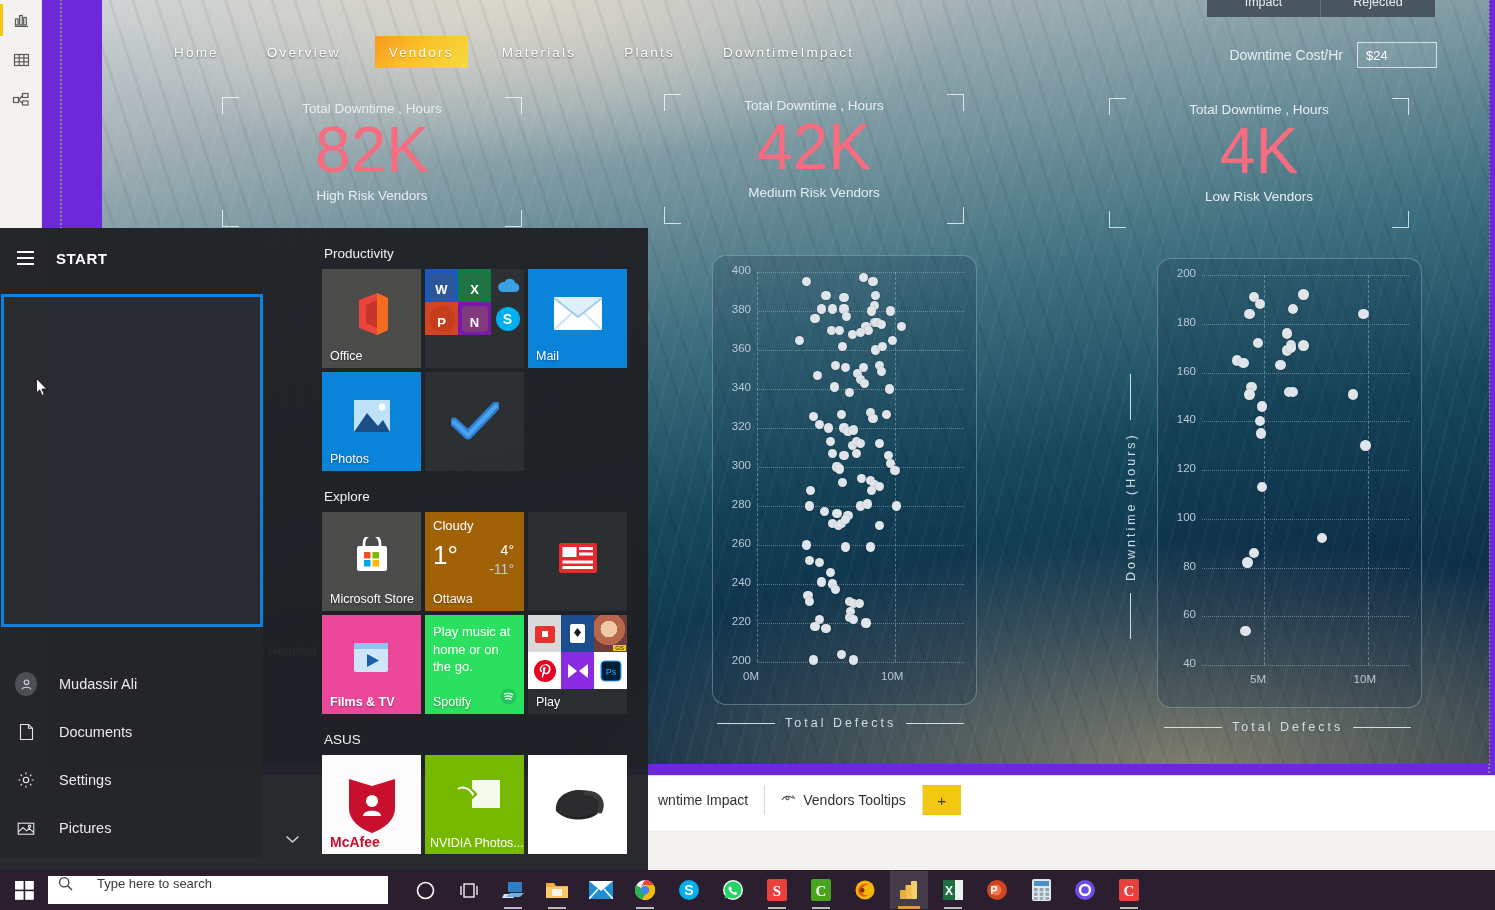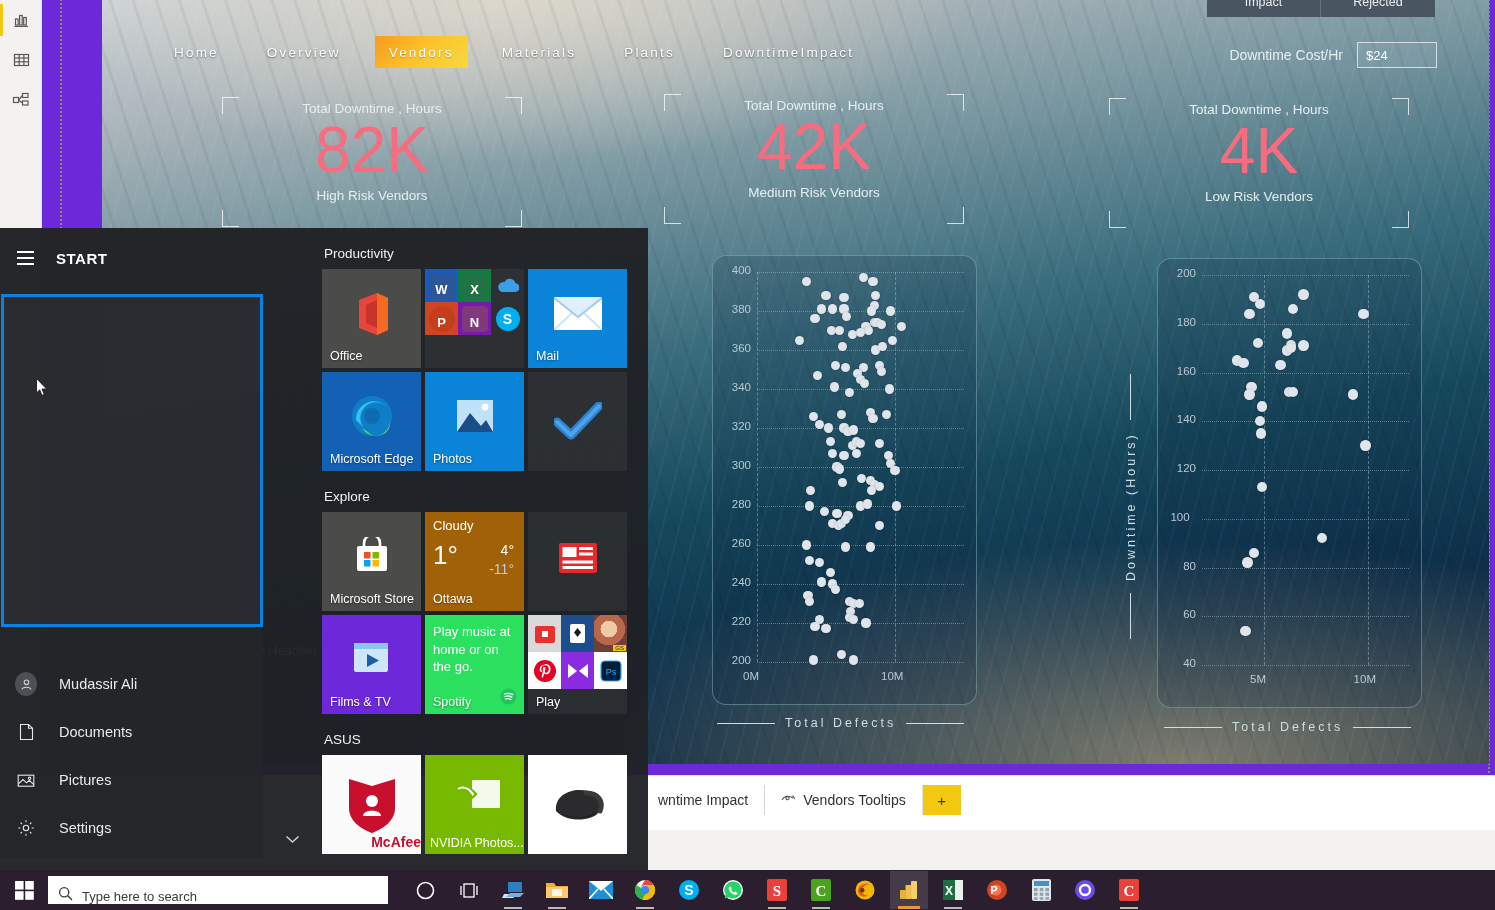--- a/index.html
+++ b/index.html
@@ -216,21 +216,21 @@
 
   .asus-tile { width: 99px; height: 99px; display: flex; align-items: center; justify-content: center; position: relative; }
 
   
   .taskbar {
     position: absolute; left: 0; bottom: 0; width: 1495px; height: 40px;
     background: #2b1e2e; display: flex; align-items: center; z-index: 40;
   }
   .tb-start { width: 48px; height: 40px; display: flex; align-items: center; justify-content: center; }
   .tb-search {
-    width: 340px; height: 28px; background: #ffffff; display: flex; align-items: flex-end; gap: 9px;
+    width: 340px; height: 28px; background: #ffffff; display: flex; align-items: flex-start; gap: 24px;
     padding-left: 10px; color: #3a3a3a; font-size: 13px;
   }
   .tb-icons { display: flex; align-items: center; gap: 6px; margin-left: 18px; }
   .tb-ic { width: 38px; height: 38px; display: flex; align-items: center; justify-content: center; position: relative; }
   .tb-ic.active { background: rgba(255,255,255,0.13); }
   .tb-ic.active::after { content:""; position:absolute; left:8px; right:8px; bottom:0; height:3px; background:#e8963a; }
   .tb-ic.open::after { content:""; position:absolute; left:10px; right:10px; bottom:0; height:2px; background:#b9b9b9; }
 
   
   .desktop-text {
@@ -479,21 +479,21 @@
 
         <div class="scatter" id="scatter1" style="left:1055px; top:264px; width:265px; height:450px;">
           <div class="plotwrap">
               <div class="gridline-h" style="left: 44px; width: 207px; top: 406px;"></div>
               <div class="ytick" style="left: 6px; top: 398px; width: 32px; text-align: right;">40</div>
               <div class="gridline-h" style="left: 44px; width: 207px; top: 357.25px;"></div>
               <div class="ytick" style="left: 6px; top: 349.25px; width: 32px; text-align: right;">60</div>
               <div class="gridline-h" style="left: 44px; width: 207px; top: 308.5px;"></div>
               <div class="ytick" style="left: 6px; top: 300.5px; width: 32px; text-align: right;">80</div>
               <div class="gridline-h" style="left: 44px; width: 207px; top: 259.75px;"></div>
-              <div class="ytick" style="left: 6px; top: 251.75px; width: 32px; text-align: center;">100</div>
+              <div class="ytick" style="left: 6px; top: 251.75px; width: 32px; text-align: right;">100</div>
               <div class="gridline-h" style="left: 44px; width: 207px; top: 211px;"></div>
               <div class="ytick" style="left: 6px; top: 203px; width: 32px; text-align: right;">120</div>
               <div class="gridline-h" style="left: 44px; width: 207px; top: 162.25px;"></div>
               <div class="ytick" style="left: 6px; top: 154.25px; width: 32px; text-align: right;">140</div>
               <div class="gridline-h" style="left: 44px; width: 207px; top: 113.5px;"></div>
               <div class="ytick" style="left: 6px; top: 105.5px; width: 32px; text-align: right;">160</div>
               <div class="gridline-h" style="left: 44px; width: 207px; top: 64.75px;"></div>
               <div class="ytick" style="left: 6px; top: 56.75px; width: 32px; text-align: right;">180</div>
               <div class="gridline-h" style="left: 44px; width: 207px; top: 16px;"></div>
               <div class="ytick" style="left: 6px; top: 8px; width: 32px; text-align: right;">200</div>
@@ -611,41 +611,41 @@
                 <g fill="none" stroke="#e6e6e6" stroke-width="1.1">
               <path d="M1.5 1.5 H9.5 L13.5 5.3 V16.5 H1.5 Z"></path>
                   <path d="M9.5 1.5 V5.3 H13.5"></path>
                 </g>
               </svg>
           </span>
           <span>Documents</span>
         </div>
         <div class="start-link">
           <span class="ic">
+            <svg width="18" height="18" viewBox="0 0 18 18">
+                <g fill="none" stroke="#e6e6e6" stroke-width="1.1">
+              <circle cx="9" cy="9" r="2.7"></circle>
+              <path d="M9 1.3 V3.3 M9 14.7 V16.7 M1.3 9 H3.3 M14.7 9 H16.7
+                       M3.6 3.6 L5 5 M13 13 L14.4 14.4 M14.4 3.6 L13 5 M5 13 L3.6 14.4"></path>
+                </g>
+              </svg>
+          </span>
+          <span>Settings</span>
+        </div>
+        <div class="start-link">
+          <span class="ic">
             <svg width="18" height="15" viewBox="0 0 18 15">
                 <g fill="none" stroke="#e6e6e6" stroke-width="1.1">
               <rect x="1.2" y="2.2" width="15.6" height="11"></rect>
                   <path d="M1.2 11.2 L6 6.5 L9.6 9.8 L12.2 7.3 L16.8 11.6"></path>
               <circle cx="12.6" cy="5.3" r="1.2"></circle>
                 </g>
               </svg>
           </span>
           <span>Pictures</span>
-        </div>
-        <div class="start-link">
-          <span class="ic">
-            <svg width="18" height="18" viewBox="0 0 18 18">
-                <g fill="none" stroke="#e6e6e6" stroke-width="1.1">
-              <circle cx="9" cy="9" r="2.7"></circle>
-              <path d="M9 1.3 V3.3 M9 14.7 V16.7 M1.3 9 H3.3 M14.7 9 H16.7
-                       M3.6 3.6 L5 5 M13 13 L14.4 14.4 M14.4 3.6 L13 5 M5 13 L3.6 14.4"></path>
-                </g>
-              </svg>
-          </span>
-          <span>Settings</span>
         </div>
       </div>
 
       <div class="start-cursor">
         <svg width="12" height="19" viewBox="0 0 12 19">
           <path d="M0.5 0.5 L0.5 15 L3.7 11.8 L6 17.4 L8.2 16.4 L6 11 L10.6 11 Z" fill="#ffffff" stroke="#1d1d1d" stroke-width="0.9"></path>
         </svg>
       </div>
     </div>
 
@@ -700,31 +700,20 @@
               <path d="M0 33 L18 16 M48 33 L30 16" stroke="#cfe4f5" stroke-width="2" fill="none"></path>
               <path d="M0 1 L24 20 L48 1" fill="none" stroke="#9ecbee" stroke-width="2"></path>
             </svg>
           </div>
           <span class="tname">Mail</span>
         </div>
       </div>
 
       <div class="tilerow">
 
-        <div class="tile t-med" style="background:#1361b5;">
-          <div style="position:absolute;left:28px;top:22px;">
-            <svg width="44" height="44" viewBox="0 0 44 44">
-              <circle cx="22" cy="22" r="20" fill="#0f7ec8"></circle>
-              <path d="M6 26 A18 18 0 0 1 38 14 A14 14 0 0 0 14 34 Z" fill="#35c1f1"></path>
-              <path d="M12 34 A15 15 0 0 0 40 28 A13 13 0 0 1 18 38 Z" fill="#5bd66c"></path>
-              <circle cx="22" cy="22" r="8" fill="#0b5a9c" opacity="0.5"></circle>
-            </svg>
-          </div>
-          <span class="tname">Microsoft Edge</span>
-        </div>
 
         <div class="tile t-med" style="background:#0a84d8;">
           <div style="position:absolute;left:30px;top:24px;">
             <svg width="40" height="40" viewBox="0 0 40 40">
               <rect x="2" y="4" width="36" height="32" fill="#bfe2fa"></rect>
               <path d="M2 36 L15 17 L26 30 L31 24 L38 36 Z" fill="#1b4e86"></path>
               <circle cx="30" cy="11" r="3.4" fill="#ffffff"></circle>
             </svg>
           </div>
           <span class="tname">Photos</span>
@@ -775,21 +764,21 @@
               <rect x="20" y="9.5" width="14" height="3" fill="#ffffff"></rect>
               <rect x="3.5" y="17.5" width="30.5" height="3" fill="#ffffff"></rect>
               <rect x="3.5" y="23" width="30.5" height="3" fill="#ffffff"></rect>
             </svg>
           </div>
         </div>
       </div>
 
       <div class="tilerow">
 
-        <div class="tile t-med" style="background:#6d28d9;">
+        <div class="tile t-med" style="background:#ec4899;font-weight:bold;">
           <div style="position:absolute;left:28px;top:24px;">
             <svg width="44" height="38" viewBox="0 0 44 38">
               <rect x="4" y="8" width="34" height="25" rx="2" fill="#cfe6f8"></rect>
               <rect x="4" y="4" width="34" height="6" fill="#8cc6f0"></rect>
               <path d="M17 15 L29 21.5 L17 28 Z" fill="#1b5fa8"></path>
             </svg>
           </div>
           <span class="tname">Films &amp; TV</span>
         </div>
 
@@ -851,21 +840,21 @@
 
       <div class="grp-title second">ASUS</div>
 
       <div class="tilerow">
         <div class="asus-tile" style="background:#fbfbfb;">
           <svg width="58" height="62" viewBox="0 0 58 62">
             <path d="M6 5 L29 12 L52 5 V34 C52 47, 40 55, 29 59 C18 55, 6 47, 6 34 Z" fill="#c8102e"></path>
             <circle cx="29" cy="27" r="6" fill="#ffffff"></circle>
             <path d="M20 42 C20 35, 38 35, 38 42 Z" fill="#ffffff"></path>
           </svg>
-          <span style="position:absolute;bottom:4px;left:0;right:0;text-align:right;color:#c8102e;font-size:14px;font-weight:bold;">McAfee</span>
+          <span style="position:absolute;bottom:4px;left:8px;right:0;text-align:left;color:#c8102e;font-size:14px;font-weight:bold;">McAfee</span>
         </div>
 
         <div class="asus-tile" style="background:#76b900;">
           <svg width="54" height="42" viewBox="0 0 54 42" style="margin-bottom:12px;">
             <rect x="24" y="2" width="28" height="28" fill="#ffffff" opacity="0.92"></rect>
             <g fill="none" stroke="#76b900" stroke-width="2.4">
               <path d="M28 16 C20 6, 6 7, 3 16 C6 25, 20 26, 28 16 Z"></path>
               <circle cx="15" cy="16" r="5.5"></circle>
             </g>
             <path d="M24 16 C22 10, 14 8, 10 11" fill="none" stroke="#ffffff" stroke-width="2"></path>

